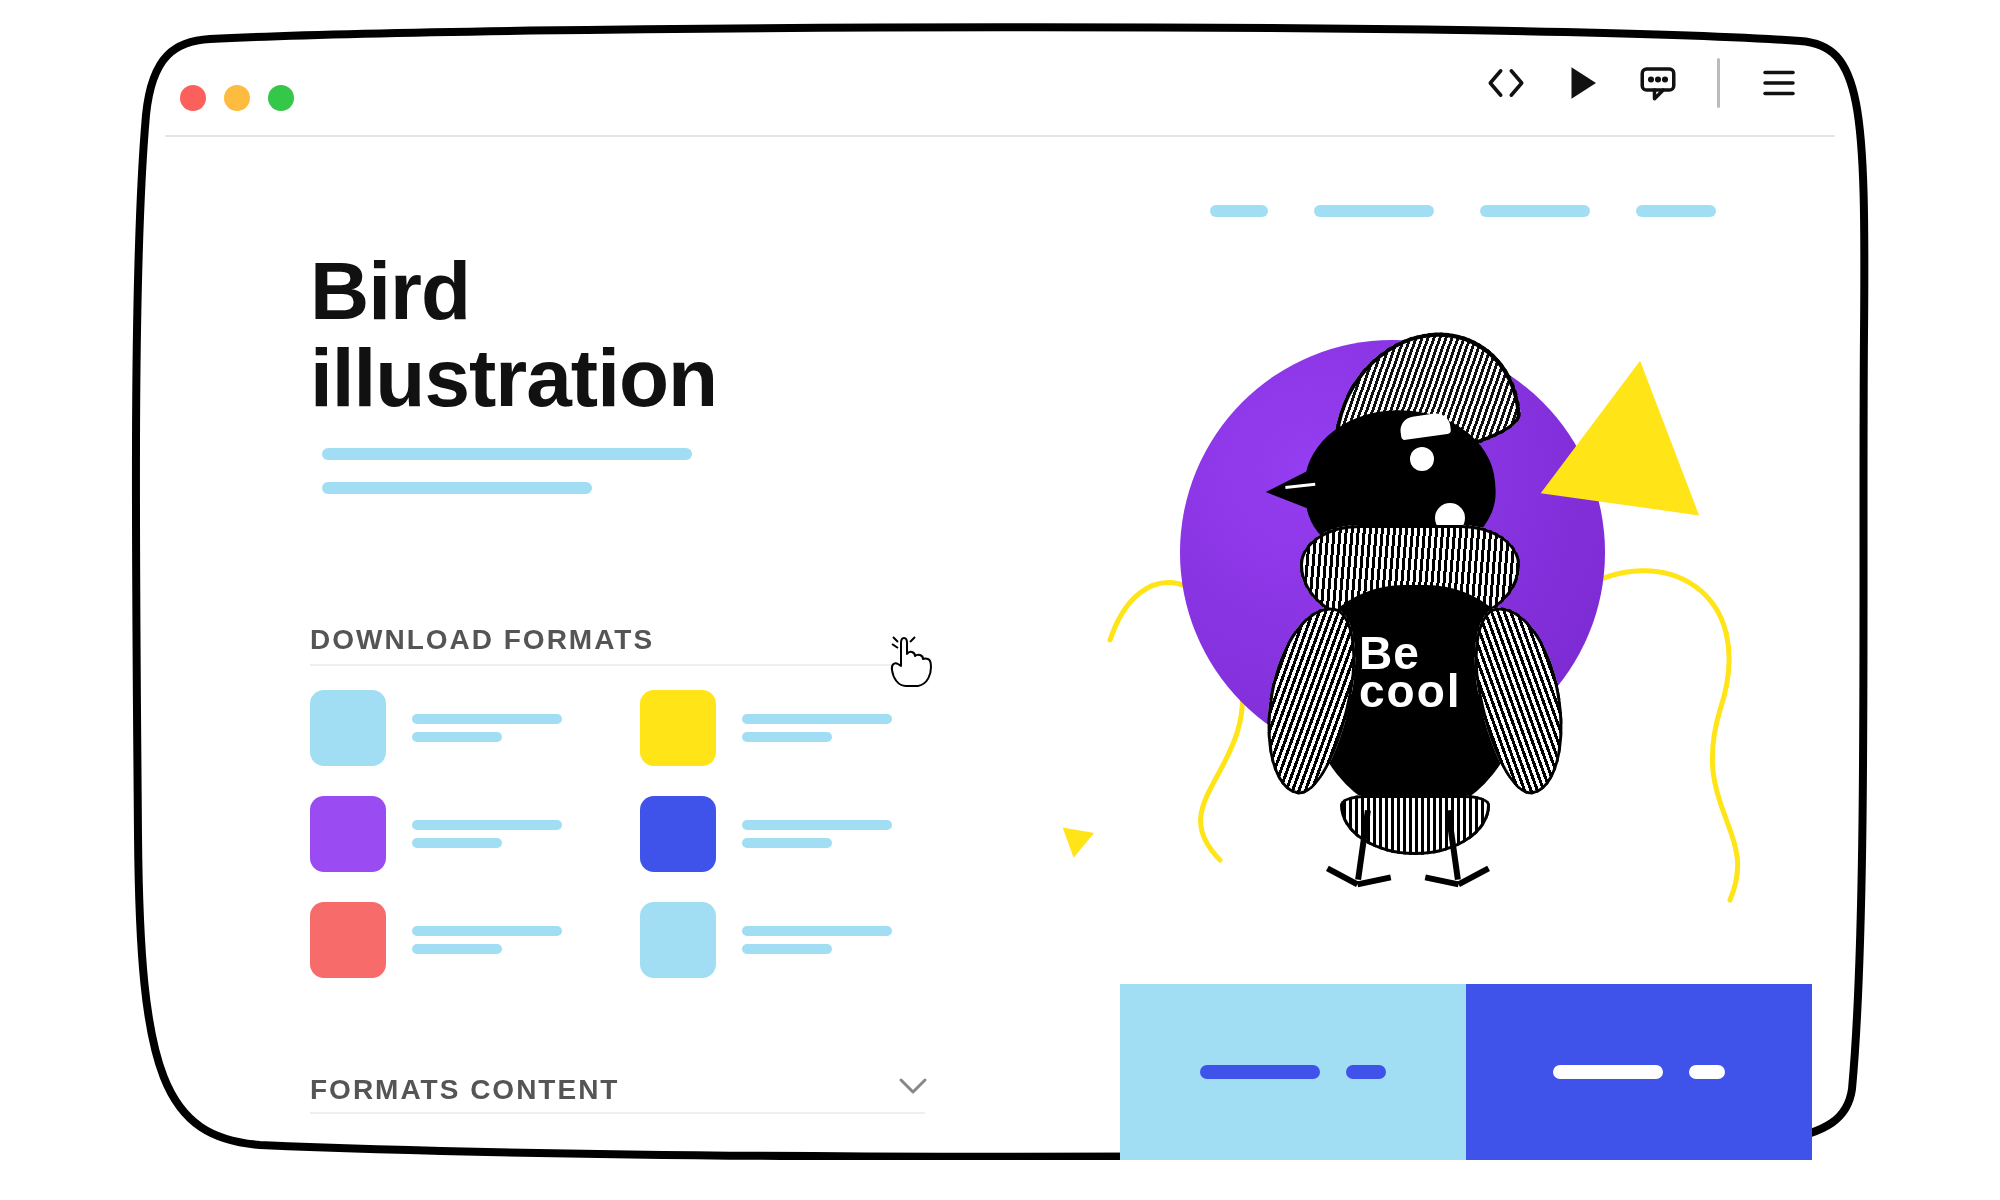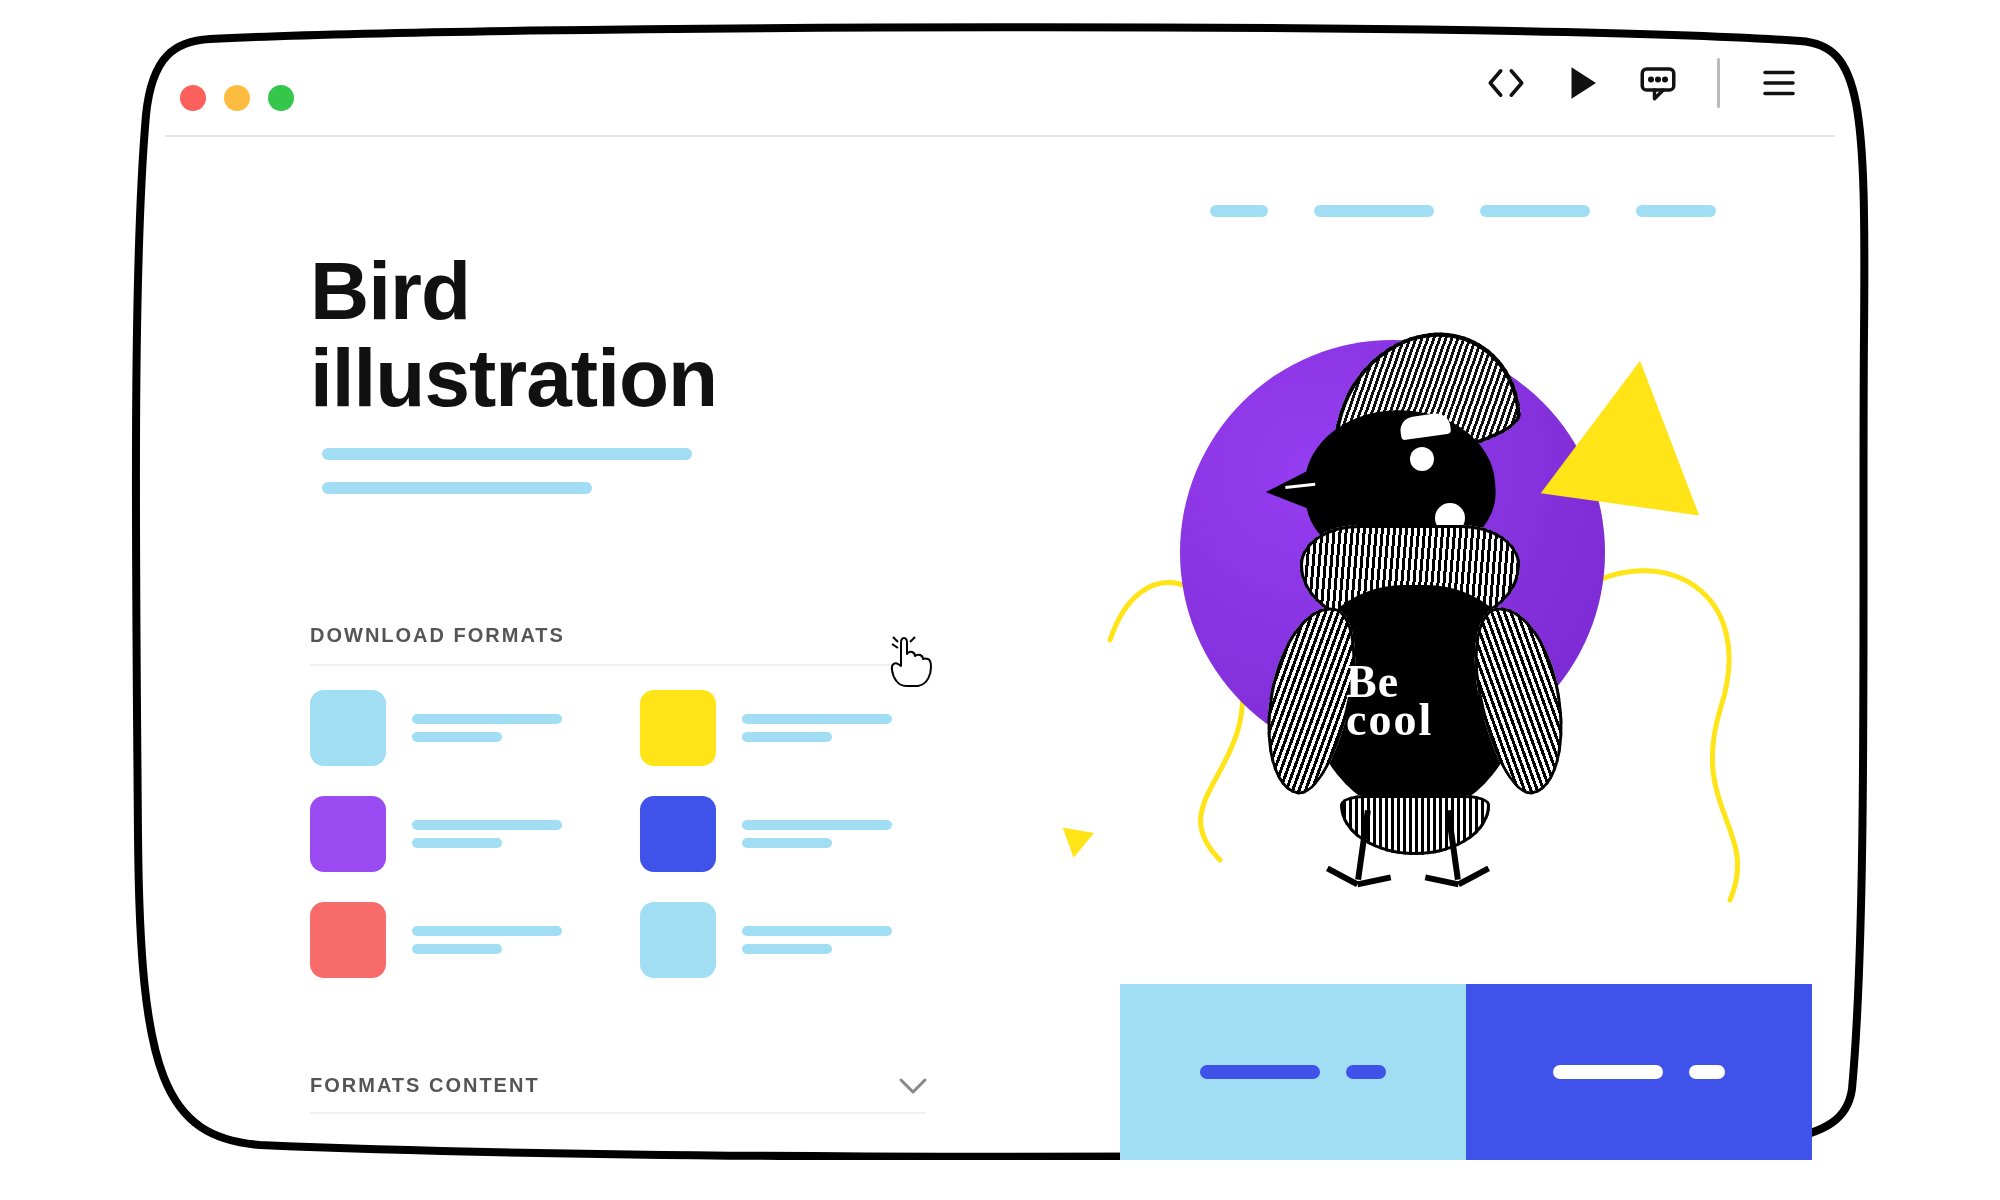--- a/index.html
+++ b/index.html
@@ -72,21 +72,21 @@
     left: 322px; top: 448px;
   }
   .subtitle-lines div {
     height:12px; background:#a1def3; border-radius:8px; margin-bottom:22px;
   }
 
   
   .section-h {
     position:absolute;
     left: 310px; top: 624px;
-    font-size: 20px;
+    font-size: 28px;
     font-weight: 700;
     letter-spacing: 2px;
     color:#555;
   }
   .section-h.rel { top: 1074px; }
   .section-rule {
     position:absolute; left:310px; top:664px;
     width:615px; height:2px; background:#efefef;
   }
   .section-rule.rel { top: 1112px; }
@@ -235,25 +235,24 @@
   }
   .bird .leg::before, .bird .leg::after {
     content:""; position:absolute; bottom:-2px; width:34px; height:6px; background:#000;
   }
   .bird .leg::before { left:-30px; transform:rotate(20deg);}
   .bird .leg::after  { left:2px;   transform:rotate(-20deg);}
   .bird .leg.l { left:110px; transform:rotate(8deg);}
   .bird .leg.r { left:200px; transform:rotate(-8deg);}
 
   .bird .becool {
-    position:absolute; left:96px; top:280px;
-    color:#fff; font-family:Liberation Serif, serif;
+    position:absolute; left:109px; top:280px;
+    color:#fff; font-family:Liberation Sans, sans-serif;
     font-size:46px; line-height:.82; font-weight:700;
     letter-spacing:1px;
-    margin-top:28px;
   }
   .bird .becool .l2 { font-size:46px; letter-spacing:2px; }
 
   
   .btm-btn {
     position:absolute; top:984px; height:176px;
     display:flex; align-items:center; justify-content:center; gap:26px;
   }
   .btm-btn.a { left:1120px; width:346px; background:#a1def3; }
   .btm-btn.b { left:1466px; width:346px; background:#3f52ea; }

